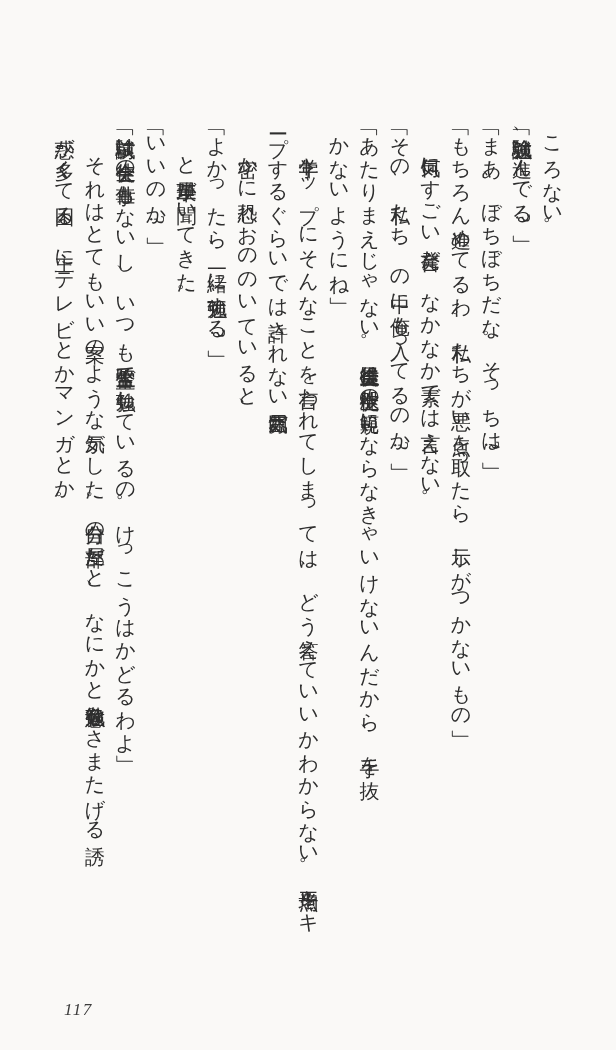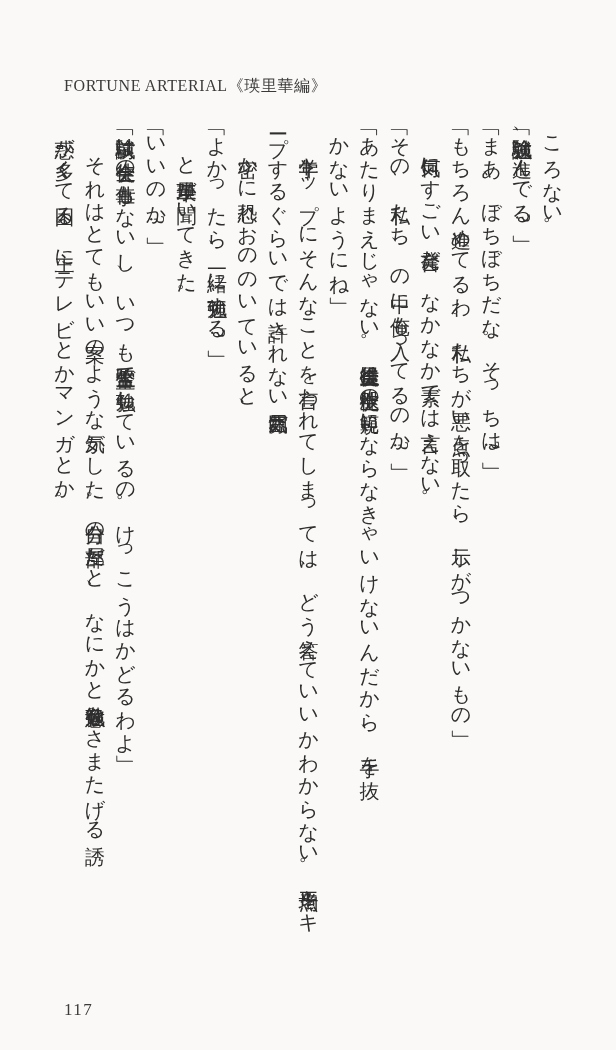--- a/index.html
+++ b/index.html
@@ -46,31 +46,31 @@
     white-space: nowrap;
     letter-spacing: 0.2px;
   }
   .tline.ind {
     text-indent: 20px;
   }
   .pagenum {
     position: absolute;
     left: 64px;
     top: 1000px;
+    font-style: italic;
     font-size: 17px;
     letter-spacing: 1.5px;
     color: #3c3c3c;
   }
 </style>
 </head>
 <body>
 
 <div class="page">
 
-  <div class="running-header">FORTUNE ARTERIAL《瑛里華編》</div>
 
   <div class="vtext">
       <p class="tline">ころない。</p>
       <p class="tline">「試験勉強、進んでる?」</p>
       <p class="tline">「まあ、ぼちぼちだな。そっちは?」</p>
       <p class="tline">「もちろん進めてるわ。私たちが悪い点を取ったら、示しがつかないもの」</p>
       <p class="tline ind">何気にすごい発言だ。なかなか素では言えない。</p>
       <p class="tline">「その、私たち、の中に俺も入ってるのか?」</p>
       <p class="tline">「あたりまえじゃない。生徒会役員は一般生徒の規範にならなきゃいけないんだから、手を抜</p>
       <p class="tline">かないようにね」</p>

